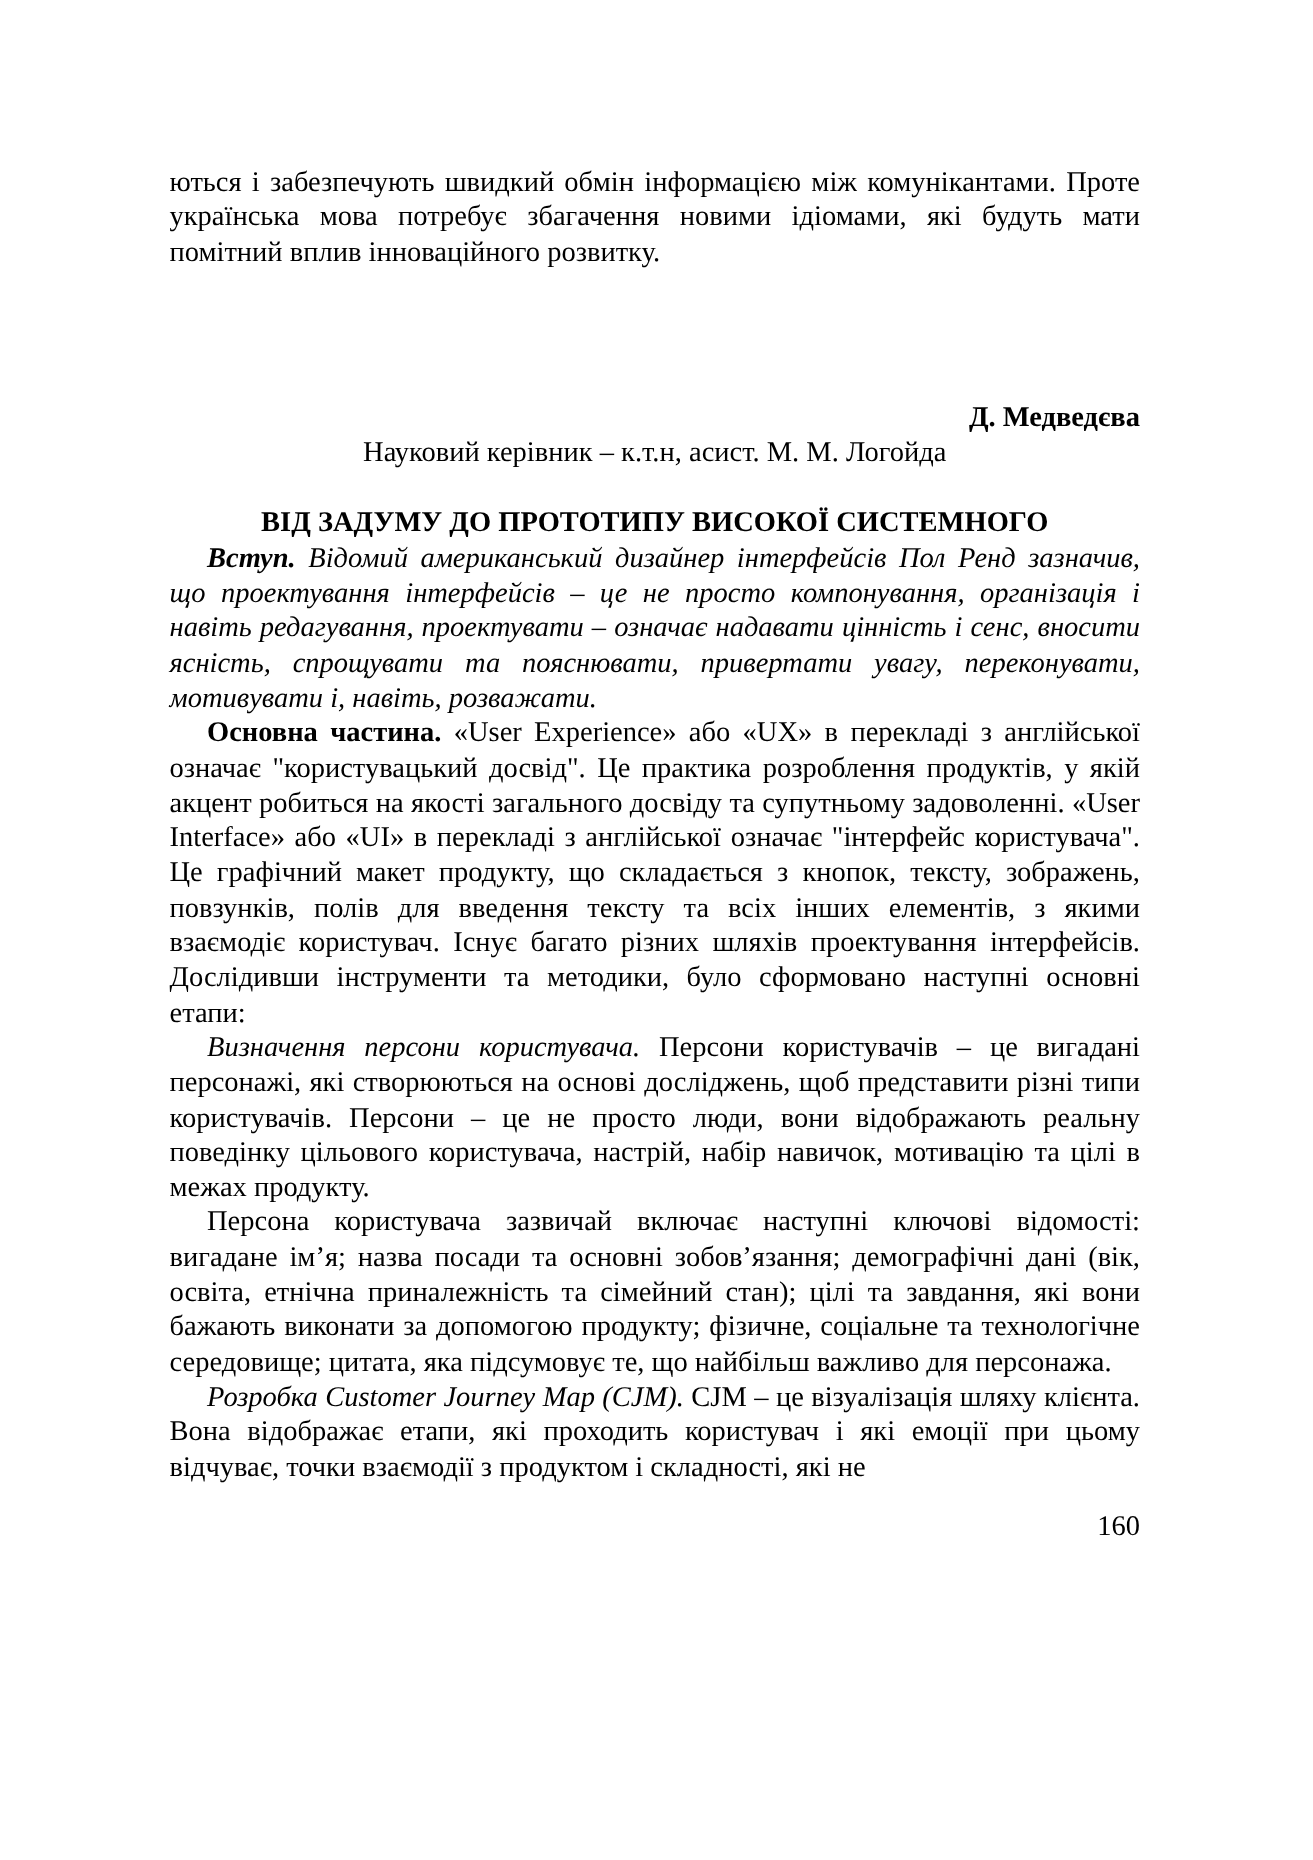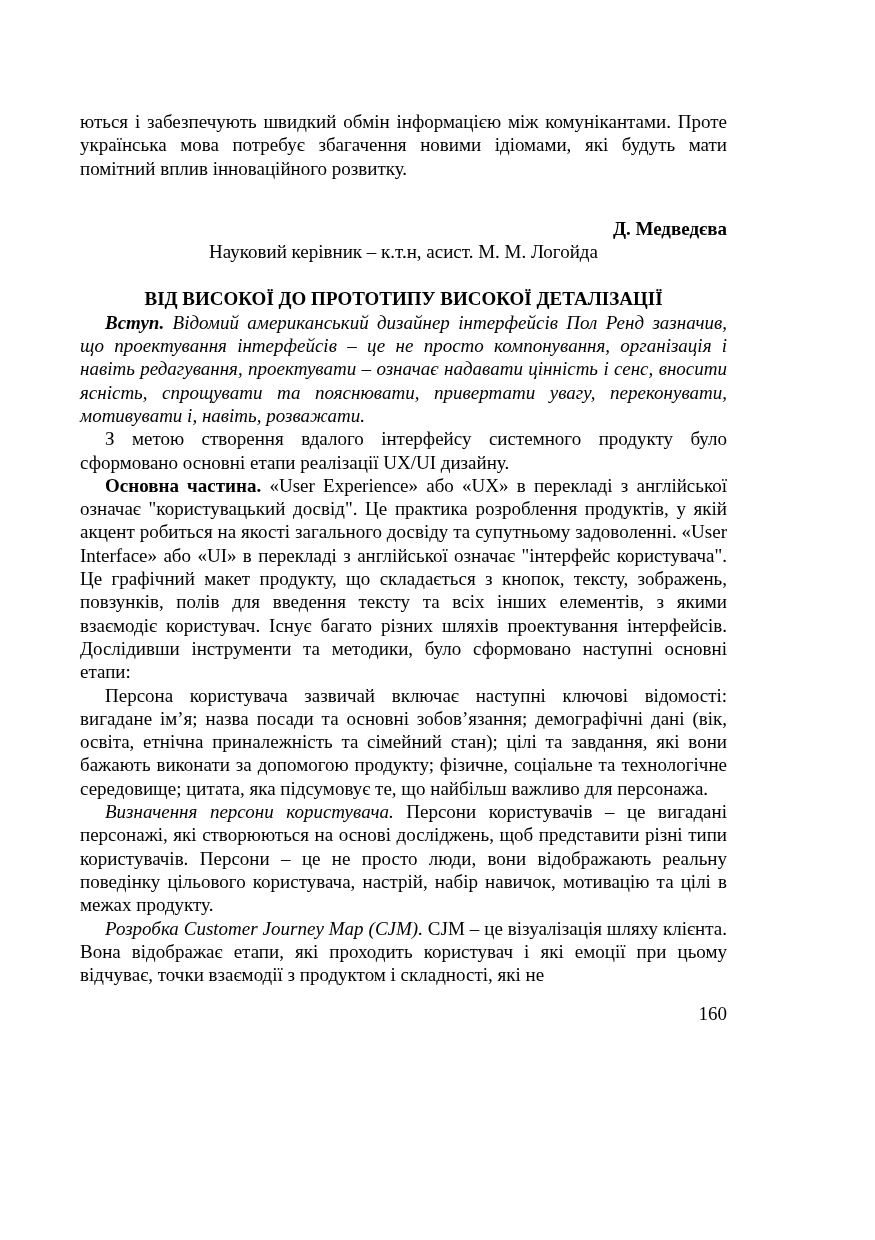--- a/index.html
+++ b/index.html
@@ -11,36 +11,36 @@
     position: relative;
     width: 875px;
     height: 1240px;
     background: #ffffff;
     color: #000000;
     font-family: "Liberation Serif", "DejaVu Serif", serif;
     font-size: 19px;
     line-height: 23.3px;
     overflow: hidden;
     box-sizing: border-box;
-    padding: 110px 115px 0 80px;
+    padding: 110px 115px 0 113px;
   }
   .content {
     width: 647px;
   }
   p.body-par {
     margin: 0;
     text-align: justify;
   }
   p.body-par.indent {
     text-indent: 25px;
   }
   .lead-bold  { font-weight: bold; }
   .lead-italic{ font-style: italic; }
   .author-line {
-    margin-top: 37px;
+    margin-top: 87px;
     text-align: right;
     font-weight: bold;
   }
   .supervisor-line {
     text-align: center;
   }
   .article-title {
     margin-top: 24px;
     text-align: center;
     font-weight: bold;
@@ -60,41 +60,38 @@
 <div class="page">
   <div class="content">
 
     <p class="body-par">ються і забезпечують швидкий обмін інформацією між комунікантами. Проте українська мова потребує збагачення новими ідіомами, які будуть мати помітний вплив інноваційного розвитку.</p>
 
     <div class="author-line">Д. Медведєва</div>
 
     <div class="supervisor-line">Науковий керівник – к.т.н, асист. М. М. Логойда</div>
 
     <div class="article-title">
-      <div>ВІД ВИСОКОЇ ДО ПРОТОТИПУ ВИСОКОЇ ДЕТАЛІЗАЦІЇ</div>
+      <div>ВІД ЗАДУМУ ДО ПРОТОТИПУ ВИСОКОЇ СИСТЕМНОГО</div>
     </div>
 
     <p class="body-par indent first-par">
       <span class="lead-bold">Вступ.</span><span> Відомий американський дизайнер інтерфейсів Пол Ренд зазначив, що проектування інтерфейсів – це не просто компонування, організація і навіть редагування, проектувати – означає надавати цінність і сенс, вносити ясність, спрощувати та пояснювати, привертати увагу, переконувати, мотивувати і, навіть, розважати.</span>
     </p>
 
-    <p class="body-par indent">
-      <span>З метою створення вдалого інтерфейсу системного продукту було сформовано основні етапи реалізації UX/UI дизайну.</span>
-    </p>
 
     <p class="body-par indent">
       <span class="lead-bold">Основна частина.</span><span> «User Experience» або «UX» в перекладі з англійської означає "користувацький досвід". Це практика розроблення продуктів, у якій акцент робиться на якості загального досвіду та супутньому задоволенні. «User Interface» або «UI» в перекладі з англійської означає "інтерфейс користувача". Це графічний макет продукту, що складається з кнопок, тексту, зображень, повзунків, полів для введення тексту та всіх інших елементів, з якими взаємодіє користувач. Існує багато різних шляхів проектування інтерфейсів. Дослідивши інструменти та методики, було сформовано наступні основні етапи:</span>
     </p>
 
     <p class="body-par indent">
-      <span>Персона користувача зазвичай включає наступні ключові відомості: вигадане ім’я; назва посади та основні зобов’язання; демографічні дані (вік, освіта, етнічна приналежність та сімейний стан); цілі та завдання, які вони бажають виконати за допомогою продукту; фізичне, соціальне та технологічне середовище; цитата, яка підсумовує те, що найбільш важливо для персонажа.</span>
+      <span class="lead-italic">Визначення персони користувача.</span><span> Персони користувачів – це вигадані персонажі, які створюються на основі досліджень, щоб представити різні типи користувачів. Персони – це не просто люди, вони відображають реальну поведінку цільового користувача, настрій, набір навичок, мотивацію та цілі в межах продукту.</span>
     </p>
 
     <p class="body-par indent">
-      <span class="lead-italic">Визначення персони користувача.</span><span> Персони користувачів – це вигадані персонажі, які створюються на основі досліджень, щоб представити різні типи користувачів. Персони – це не просто люди, вони відображають реальну поведінку цільового користувача, настрій, набір навичок, мотивацію та цілі в межах продукту.</span>
+      <span>Персона користувача зазвичай включає наступні ключові відомості: вигадане ім’я; назва посади та основні зобов’язання; демографічні дані (вік, освіта, етнічна приналежність та сімейний стан); цілі та завдання, які вони бажають виконати за допомогою продукту; фізичне, соціальне та технологічне середовище; цитата, яка підсумовує те, що найбільш важливо для персонажа.</span>
     </p>
 
     <p class="body-par indent">
       <span class="lead-italic">Розробка Customer Journey Map (CJM).</span><span> CJM – це візуалізація шляху клієнта. Вона відображає етапи, які проходить користувач і які емоції при цьому відчуває, точки взаємодії з продуктом і складності, які не</span>
     </p>
 
     <div class="page-number">160</div>
 
   </div>
 </div>

